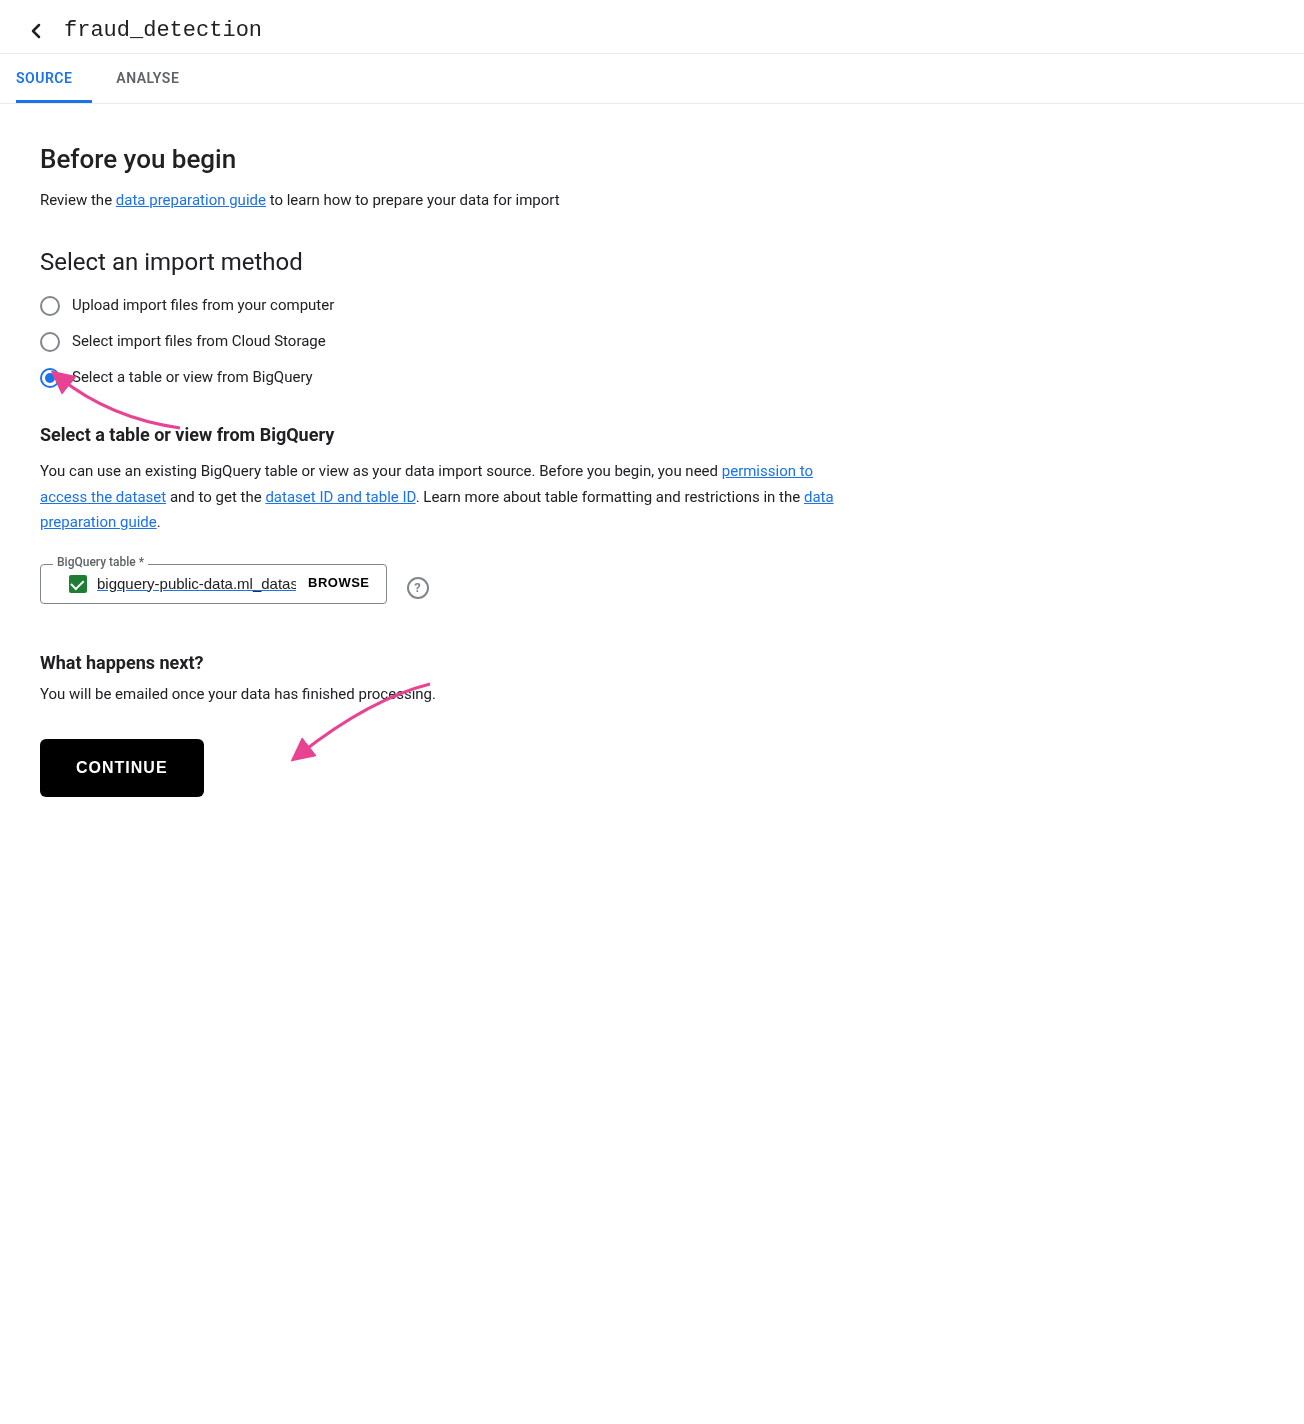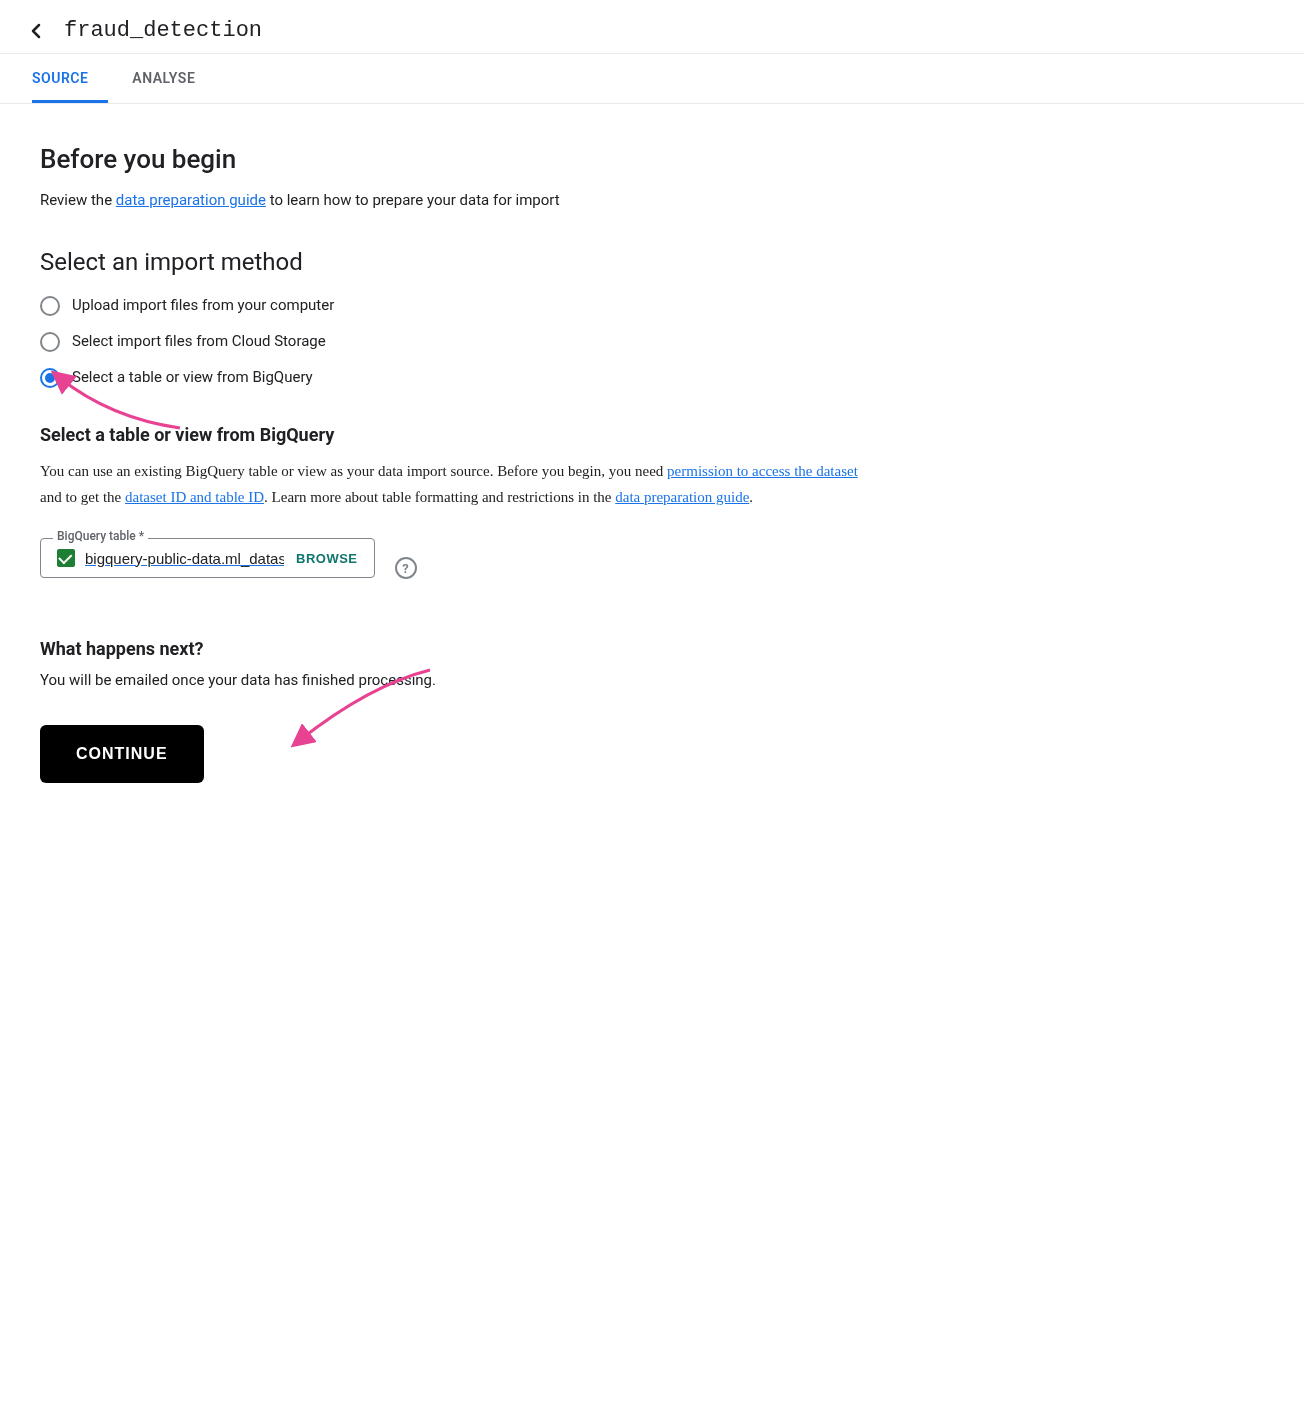--- a/index.html
+++ b/index.html
@@ -34,21 +34,21 @@
     .page-title {
       font-size: 22px;
       font-weight: 500;
       color: #202124;
       font-family: Liberation Mono, monospace;
     }
 
     
     .tabs {
       display: flex;
-      padding: 0 32px;
+      padding: 0 16px;
       border-bottom: 1px solid #e8eaed;
     }
     .tab {
       padding: 16px 20px 14px 0;
       margin-right: 24px;
       font-size: 14px;
       font-weight: 600;
       letter-spacing: 0.5px;
       cursor: pointer;
       color: #5f6368;
@@ -141,32 +141,31 @@
       font-weight: 700;
       color: #202124;
       margin-bottom: 14px;
     }
 
     .bigquery-description {
       font-size: 15px;
       color: #202124;
       line-height: 1.7;
       margin-bottom: 28px;
-      font-family: Liberation Serif, serif;
     }
 
     
     .input-group {
       position: relative;
       border: 1px solid #80868b;
       border-radius: 4px;
-      padding: 10px 16px 10px 16px;
-      display: flex;
-      align-items: center;
-      margin-bottom: 20px;
+      padding: 10px 16px 10px 28px;
+      display: flex;
+      align-items: flex-start;
+      margin-bottom: 8px;
       max-width: 820px;
     }
 
     .input-label {
       position: absolute;
       top: -10px;
       left: 12px;
       background: #fff;
       padding: 0 4px;
       font-size: 12px;
@@ -203,21 +202,21 @@
       font-size: 15px;
       color: #202124;
       background: transparent;
       text-decoration: underline;
       text-decoration-color: #1a73e8;
     }
 
     .browse-btn {
       background: none;
       border: none;
-      color: #0f766e;
+      color: #000000;
       font-size: 13px;
       font-weight: 700;
       cursor: pointer;
       letter-spacing: 0.5px;
       margin-left: 12px;
     }
 
     .help-icon {
       width: 22px;
       height: 22px;

